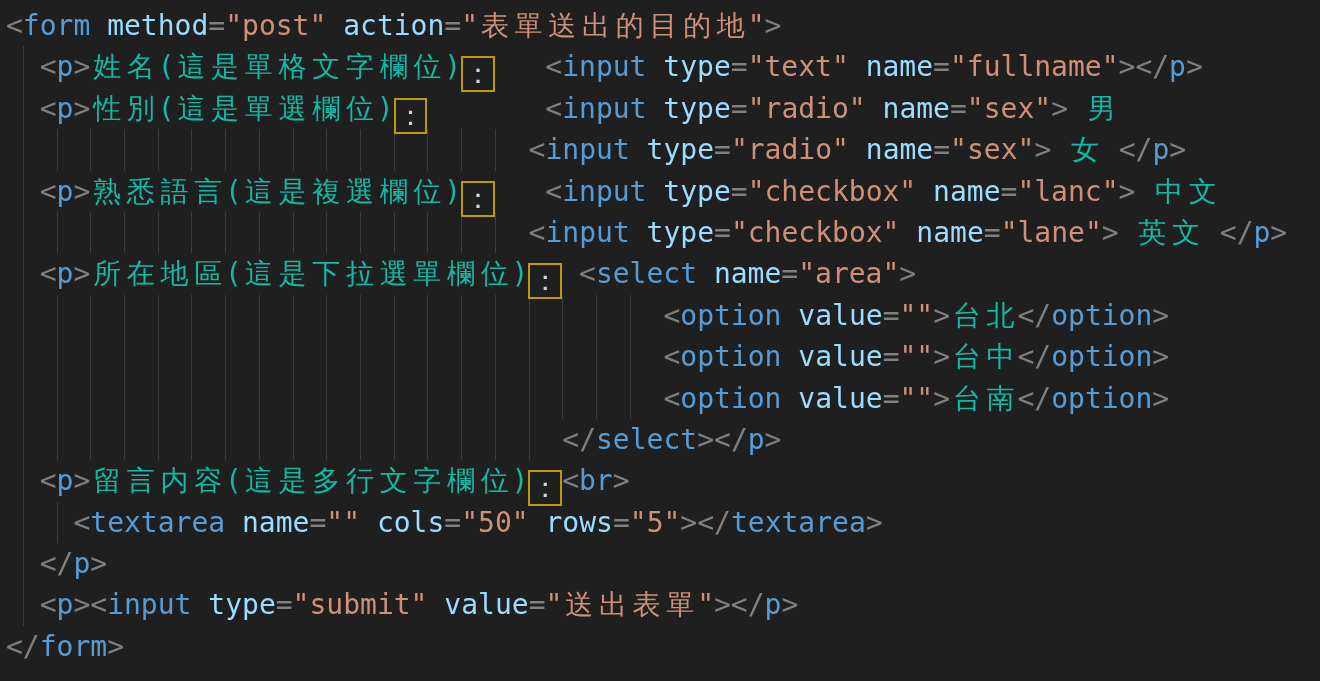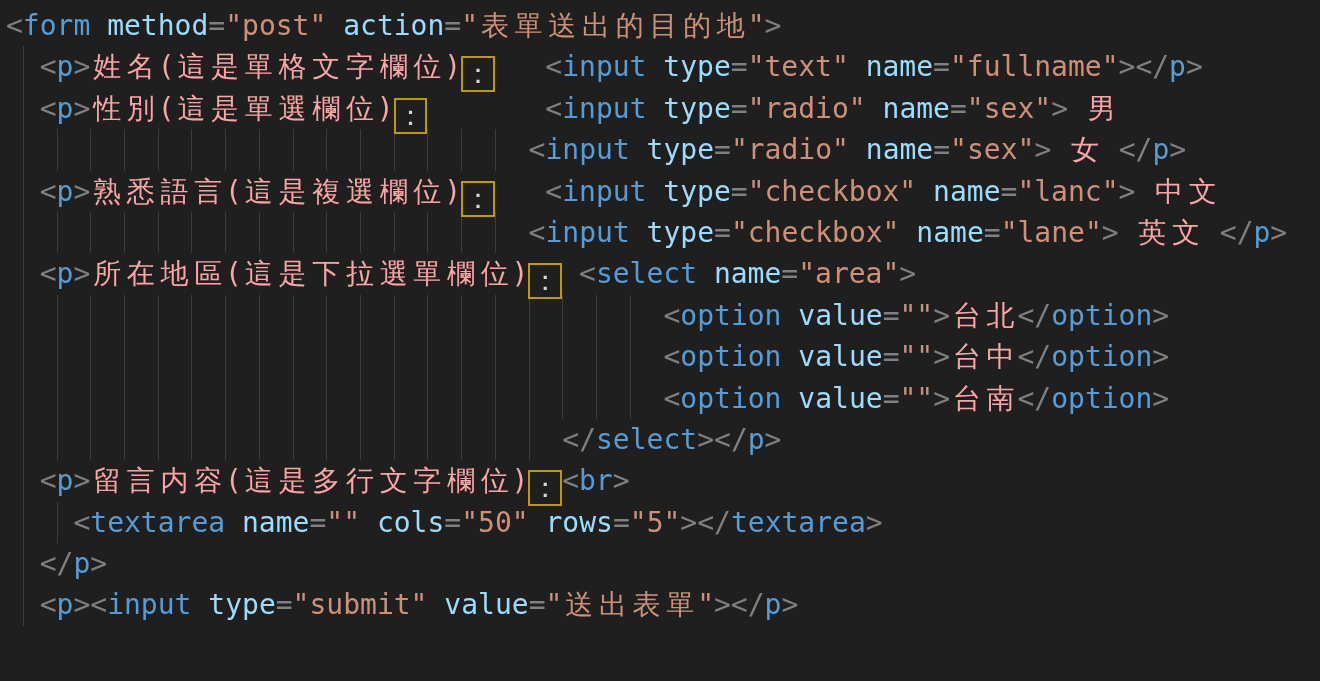--- a/index.html
+++ b/index.html
@@ -25,21 +25,21 @@
     position:absolute;
     top:0;bottom:0;
     width:1px;
     background:#3c3c3c;
   }
   .tok{position:relative;z-index:1;}
   .p{color:#808080;}
   .g{color:#569cd6;}
   .a{color:#9cdcfe;}
   .s{color:#ce9178;}
-  .x{color:#fca5a5;}
+  .x{color:#14b8a6;}
   .w2{
     display:inline-block;
     width:2ch;
     text-align:center;
   }
   .ubox{
     display:inline-block;
     width:2ch;
     box-sizing:border-box;
     border:2px solid #bd9b03;
@@ -64,13 +64,14 @@
     <div class="line"><i class="guide" style="left: 1ch;"></i><i class="guide" style="left: 3ch;"></i><i class="guide" style="left: 5ch;"></i><i class="guide" style="left: 7ch;"></i><i class="guide" style="left: 9ch;"></i><i class="guide" style="left: 11ch;"></i><i class="guide" style="left: 13ch;"></i><i class="guide" style="left: 15ch;"></i><i class="guide" style="left: 17ch;"></i><i class="guide" style="left: 19ch;"></i><i class="guide" style="left: 21ch;"></i><i class="guide" style="left: 23ch;"></i><i class="guide" style="left: 25ch;"></i><i class="guide" style="left: 27ch;"></i><i class="guide" style="left: 29ch;"></i><span class="tok x">                               </span><span class="tok p">&lt;</span><span class="tok g">input</span><span class="tok a"> type</span><span class="tok p">=</span><span class="tok s">"checkbox"</span><span class="tok a"> name</span><span class="tok p">=</span><span class="tok s">"lane"</span><span class="tok p">&gt;</span><span class="tok x"> <span class="w2">英</span><span class="w2">文</span> </span><span class="tok p">&lt;/</span><span class="tok g">p</span><span class="tok p">&gt;</span></div>
     <div class="line"><i class="guide" style="left: 1ch;"></i><span class="tok x">  </span><span class="tok p">&lt;</span><span class="tok g">p</span><span class="tok p">&gt;</span><span class="tok x"><span class="w2">所</span><span class="w2">在</span><span class="w2">地</span><span class="w2">區</span>(<span class="w2">這</span><span class="w2">是</span><span class="w2">下</span><span class="w2">拉</span><span class="w2">選</span><span class="w2">單</span><span class="w2">欄</span><span class="w2">位</span>)</span><span class="ubox">：</span><span class="tok x"> </span><span class="tok p">&lt;</span><span class="tok g">select</span><span class="tok a"> name</span><span class="tok p">=</span><span class="tok s">"area"</span><span class="tok p">&gt;</span></div>
     <div class="line"><i class="guide" style="left: 1ch;"></i><i class="guide" style="left: 3ch;"></i><i class="guide" style="left: 5ch;"></i><i class="guide" style="left: 7ch;"></i><i class="guide" style="left: 9ch;"></i><i class="guide" style="left: 11ch;"></i><i class="guide" style="left: 13ch;"></i><i class="guide" style="left: 15ch;"></i><i class="guide" style="left: 17ch;"></i><i class="guide" style="left: 19ch;"></i><i class="guide" style="left: 21ch;"></i><i class="guide" style="left: 23ch;"></i><i class="guide" style="left: 25ch;"></i><i class="guide" style="left: 27ch;"></i><i class="guide" style="left: 29ch;"></i><i class="guide" style="left: 31ch;"></i><i class="guide" style="left: 33ch;"></i><i class="guide" style="left: 35ch;"></i><i class="guide" style="left: 37ch;"></i><span class="tok x">                                       </span><span class="tok p">&lt;</span><span class="tok g">option</span><span class="tok a"> value</span><span class="tok p">=</span><span class="tok s">""</span><span class="tok p">&gt;</span><span class="tok x"><span class="w2">台</span><span class="w2">北</span></span><span class="tok p">&lt;/</span><span class="tok g">option</span><span class="tok p">&gt;</span></div>
     <div class="line"><i class="guide" style="left: 1ch;"></i><i class="guide" style="left: 3ch;"></i><i class="guide" style="left: 5ch;"></i><i class="guide" style="left: 7ch;"></i><i class="guide" style="left: 9ch;"></i><i class="guide" style="left: 11ch;"></i><i class="guide" style="left: 13ch;"></i><i class="guide" style="left: 15ch;"></i><i class="guide" style="left: 17ch;"></i><i class="guide" style="left: 19ch;"></i><i class="guide" style="left: 21ch;"></i><i class="guide" style="left: 23ch;"></i><i class="guide" style="left: 25ch;"></i><i class="guide" style="left: 27ch;"></i><i class="guide" style="left: 29ch;"></i><i class="guide" style="left: 31ch;"></i><i class="guide" style="left: 33ch;"></i><i class="guide" style="left: 35ch;"></i><i class="guide" style="left: 37ch;"></i><span class="tok x">                                       </span><span class="tok p">&lt;</span><span class="tok g">option</span><span class="tok a"> value</span><span class="tok p">=</span><span class="tok s">""</span><span class="tok p">&gt;</span><span class="tok x"><span class="w2">台</span><span class="w2">中</span></span><span class="tok p">&lt;/</span><span class="tok g">option</span><span class="tok p">&gt;</span></div>
     <div class="line"><i class="guide" style="left: 1ch;"></i><i class="guide" style="left: 3ch;"></i><i class="guide" style="left: 5ch;"></i><i class="guide" style="left: 7ch;"></i><i class="guide" style="left: 9ch;"></i><i class="guide" style="left: 11ch;"></i><i class="guide" style="left: 13ch;"></i><i class="guide" style="left: 15ch;"></i><i class="guide" style="left: 17ch;"></i><i class="guide" style="left: 19ch;"></i><i class="guide" style="left: 21ch;"></i><i class="guide" style="left: 23ch;"></i><i class="guide" style="left: 25ch;"></i><i class="guide" style="left: 27ch;"></i><i class="guide" style="left: 29ch;"></i><i class="guide" style="left: 31ch;"></i><i class="guide" style="left: 33ch;"></i><i class="guide" style="left: 35ch;"></i><i class="guide" style="left: 37ch;"></i><span class="tok x">                                       </span><span class="tok p">&lt;</span><span class="tok g">option</span><span class="tok a"> value</span><span class="tok p">=</span><span class="tok s">""</span><span class="tok p">&gt;</span><span class="tok x"><span class="w2">台</span><span class="w2">南</span></span><span class="tok p">&lt;/</span><span class="tok g">option</span><span class="tok p">&gt;</span></div>
     <div class="line"><i class="guide" style="left: 1ch;"></i><i class="guide" style="left: 3ch;"></i><i class="guide" style="left: 5ch;"></i><i class="guide" style="left: 7ch;"></i><i class="guide" style="left: 9ch;"></i><i class="guide" style="left: 11ch;"></i><i class="guide" style="left: 13ch;"></i><i class="guide" style="left: 15ch;"></i><i class="guide" style="left: 17ch;"></i><i class="guide" style="left: 19ch;"></i><i class="guide" style="left: 21ch;"></i><i class="guide" style="left: 23ch;"></i><i class="guide" style="left: 25ch;"></i><i class="guide" style="left: 27ch;"></i><i class="guide" style="left: 29ch;"></i><i class="guide" style="left: 31ch;"></i><span class="tok x">                                 </span><span class="tok p">&lt;/</span><span class="tok g">select</span><span class="tok p">&gt;&lt;/</span><span class="tok g">p</span><span class="tok p">&gt;</span></div>
     <div class="line"><i class="guide" style="left: 1ch;"></i><span class="tok x">  </span><span class="tok p">&lt;</span><span class="tok g">p</span><span class="tok p">&gt;</span><span class="tok x"><span class="w2">留</span><span class="w2">言</span><span class="w2">内</span><span class="w2">容</span>(<span class="w2">這</span><span class="w2">是</span><span class="w2">多</span><span class="w2">行</span><span class="w2">文</span><span class="w2">字</span><span class="w2">欄</span><span class="w2">位</span>)</span><span class="ubox">：</span><span class="tok p">&lt;</span><span class="tok g">br</span><span class="tok p">&gt;</span></div>
     <div class="line"><i class="guide" style="left: 1ch;"></i><i class="guide" style="left: 3ch;"></i><span class="tok x">    </span><span class="tok p">&lt;</span><span class="tok g">textarea</span><span class="tok a"> name</span><span class="tok p">=</span><span class="tok s">""</span><span class="tok a"> cols</span><span class="tok p">=</span><span class="tok s">"50"</span><span class="tok a"> rows</span><span class="tok p">=</span><span class="tok s">"5"</span><span class="tok p">&gt;&lt;/</span><span class="tok g">textarea</span><span class="tok p">&gt;</span></div>
     <div class="line"><i class="guide" style="left: 1ch;"></i><span class="tok x">  </span><span class="tok p">&lt;/</span><span class="tok g">p</span><span class="tok p">&gt;</span></div>
     <div class="line"><i class="guide" style="left: 1ch;"></i><span class="tok x">  </span><span class="tok p">&lt;</span><span class="tok g">p</span><span class="tok p">&gt;&lt;</span><span class="tok g">input</span><span class="tok a"> type</span><span class="tok p">=</span><span class="tok s">"submit"</span><span class="tok a"> value</span><span class="tok p">=</span><span class="tok s">"<span class="w2">送</span><span class="w2">出</span><span class="w2">表</span><span class="w2">單</span>"</span><span class="tok p">&gt;&lt;/</span><span class="tok g">p</span><span class="tok p">&gt;</span></div>
+    <div class="line"><span class="tok p">&lt;/</span><span class="tok g">form</span><span class="tok p">&gt;</span></div>
   </div>
 
 </body></html>

